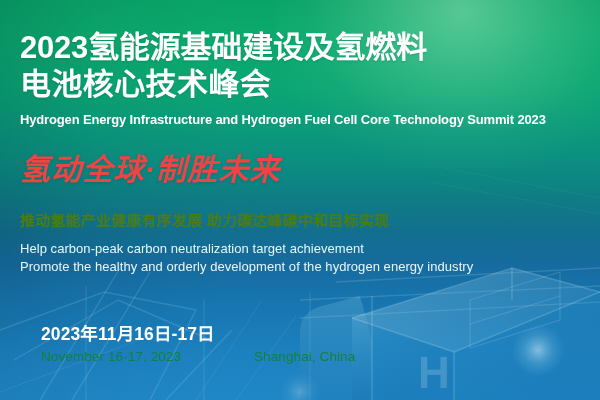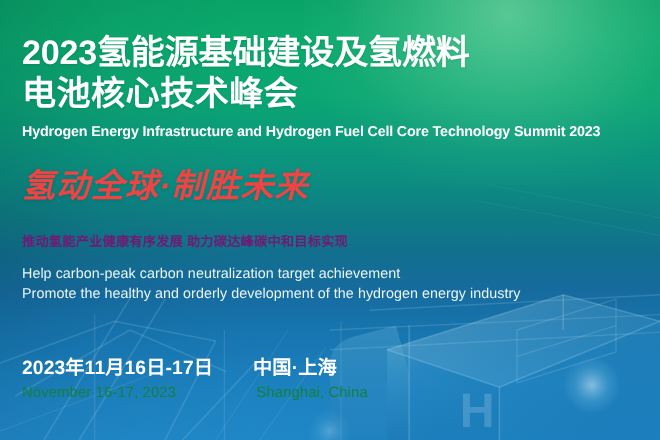--- a/index.html
+++ b/index.html
@@ -128,22 +128,22 @@
     letter-spacing: 1.2px;
     white-space: nowrap;
     text-shadow: 0 1px 3px rgba(0, 50, 60, 0.22);
   }
 
   
   .tagline-cn {
     position: absolute;
     left: 20px;
     top: 209px;
-    color: #701a75;
-    font-size: 12px;
+    color: #4d7c0f;
+    font-size: 15px;
     line-height: 23px;
     font-weight: 700;
     letter-spacing: 0.2px;
     white-space: nowrap;
   }
 
   .tagline-en {
     position: absolute;
     left: 20px;
     top: 240px;
@@ -174,21 +174,21 @@
     white-space: nowrap;
   }
   .f-date-en, .f-venue-en {
     color: #15803d;
     font-size: 13.5px;
     line-height: 21px;
     font-weight: 400;
     letter-spacing: 0.1px;
     white-space: nowrap;
   }
-  .col-date  { width: 210px; flex: 0 0 210px; }
+  .col-date  { width: 210px; flex: 0 0 210px; margin-left: 21px; }
   .col-venue { flex: 0 0 auto; }
   .f-venue-en { padding-left: 3px; }
 </style>
 </head>
 <body>
 
 <div id="banner">
 
   <div class="bg-base"></div>
   <div class="bg-glow-green"></div>
@@ -294,21 +294,20 @@
     <div class="tagline-cn">推动氢能产业健康有序发展 助力碳达峰碳中和目标实现</div>
 
     <div class="tagline-en">
       <div>Help carbon-peak carbon neutralization target achievement</div>
       <div>Promote the healthy and orderly development of the hydrogen energy industry</div>
     </div>
 
     <div class="footer">
       <div class="footer-row">
         <div class="col-date f-date-cn">2023年11月16日-17日</div>
-        <div class="col-venue f-venue-cn">中国·上海</div>
       </div>
       <div class="footer-row">
         <div class="col-date f-date-en">November 16-17, 2023</div>
         <div class="col-venue f-venue-en">Shanghai, China</div>
       </div>
     </div>
 
   </div>
 </div>
 

